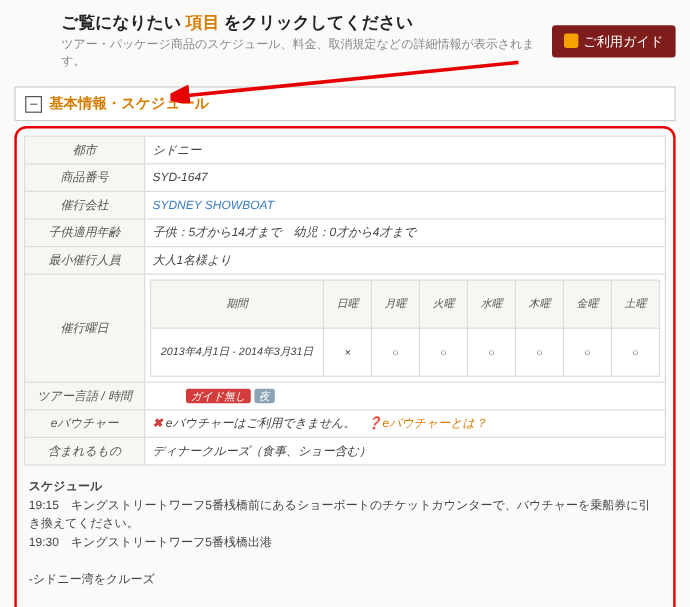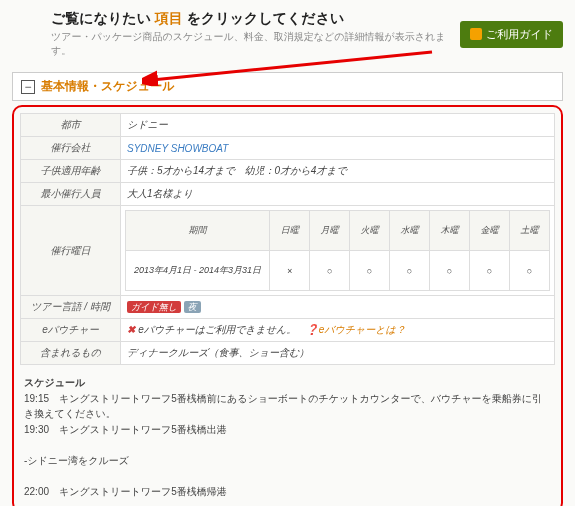--- a/index.html
+++ b/index.html
@@ -2,37 +2,37 @@
 <html><head>
 <meta charset="utf-8">
 <style>
   * { box-sizing: border-box; margin: 0; padding: 0; }
   body { font-family: "Meiryo", "Hiragino Kaku Gothic Pro", sans-serif; font-size: 11px; color: #333; background: #fafaf8; width: 575px; padding: 10px 12px; }
   .header-row { display: flex; justify-content: space-between; align-items: center; margin-bottom: 8px; margin-left: 39px; }
   .header-left { flex: 1; }
   .title { font-size: 14px; font-weight: bold; color: #222; margin-bottom: 2px; }
   .title .hl { color: #d87c00; }
   .subtitle { font-size: 10px; color: #888; }
-  .guide-btn { background: #4d7c0f; color: #fff; border: none; border-radius: 3px; padding: 6px 10px; font-size: 11px; cursor: pointer; display: flex; align-items: center; gap: 4px; }
+  .guide-btn { background: #7f1d1d; color: #fff; border: none; border-radius: 3px; padding: 6px 10px; font-size: 11px; cursor: pointer; display: flex; align-items: center; gap: 4px; }
   .guide-icon { display: inline-block; width: 12px; height: 12px; background: #f5a100; border-radius: 2px; }
   .arrow-layer { position: relative; height: 0; }
   .arrow-svg { position: absolute; top: -20px; left: 130px; }
   .section-head { border: 1px solid #ccc; padding: 5px 8px; background: #fff; display: flex; align-items: center; gap: 6px; margin-top: 14px; }
   .minus-box { width: 14px; height: 14px; border: 1px solid #555; display: flex; align-items: center; justify-content: center; font-size: 12px; line-height: 1; color: #555; cursor: pointer; }
   .sec-title { font-size: 12px; font-weight: bold; color: #d87c00; }
   .red-box { border: 2px solid #e60000; border-radius: 10px; padding: 6px; margin-top: 4px; }
   .info-table { width: 100%; border-collapse: collapse; font-style: italic; }
   .info-table th, .info-table td { border: 1px solid #ddd; padding: 4px 6px; font-size: 10px; vertical-align: middle; }
   .info-table th { background: #f6f6f2; text-align: center; width: 100px; color: #555; font-weight: normal; }
   .info-table td { background: #fff; color: #444; }
   .link { color: #3a7cc2; }
   .inner-table { width: 100%; border-collapse: collapse; }
   .inner-table th, .inner-table td { border: 1px solid #ddd; padding: 13px 4px; font-size: 9px; text-align: center; }
   .inner-table th { background: #f6f6f2; color: #555; font-weight: normal; }
-  .badge-red { background: #d23c3c; color: #fff; font-size: 9px; padding: 1px 4px; border-radius: 2px; }
+  .badge-red { background: #d23c3c; color: #fff; font-size: 9px; padding: 1px 4px; border-radius: 2px; margin-left: 28px; }
   .badge-gray { background: #8aa3b5; color: #fff; font-size: 9px; padding: 1px 4px; border-radius: 2px; }
   .x-red { color: #d23c3c; font-weight: bold; }
   .q-link { color: #d87c00; }
   .sched-block { padding: 6px 4px; font-size: 10px; color: #444; line-height: 1.55; }
   .sched-h { font-weight: bold; margin-top: 4px; }
   .sched-line { white-space: pre-wrap; }
 </style>
 </head>
 <body>
 
@@ -64,20 +64,24 @@
   <span class="minus-box">−</span>
   <span class="sec-title">基本情報・スケジュール</span>
 </div>
 
 <div class="red-box">
   <table class="info-table">
     <tbody>
         <tr>
           <th>都市</th>
           <td>シドニー</td>
+        </tr>
+    <tr>
+          <th>商品番号</th>
+          <td>SYD-1647</td>
         </tr>
     <tr>
           <th>催行会社</th>
           <td><span class="link">SYDNEY SHOWBOAT</span></td>
         </tr>
     <tr>
           <th>子供適用年齢</th>
           <td>子供：5才から14才まで　幼児：0才から4才まで</td>
         </tr>
     <tr>

